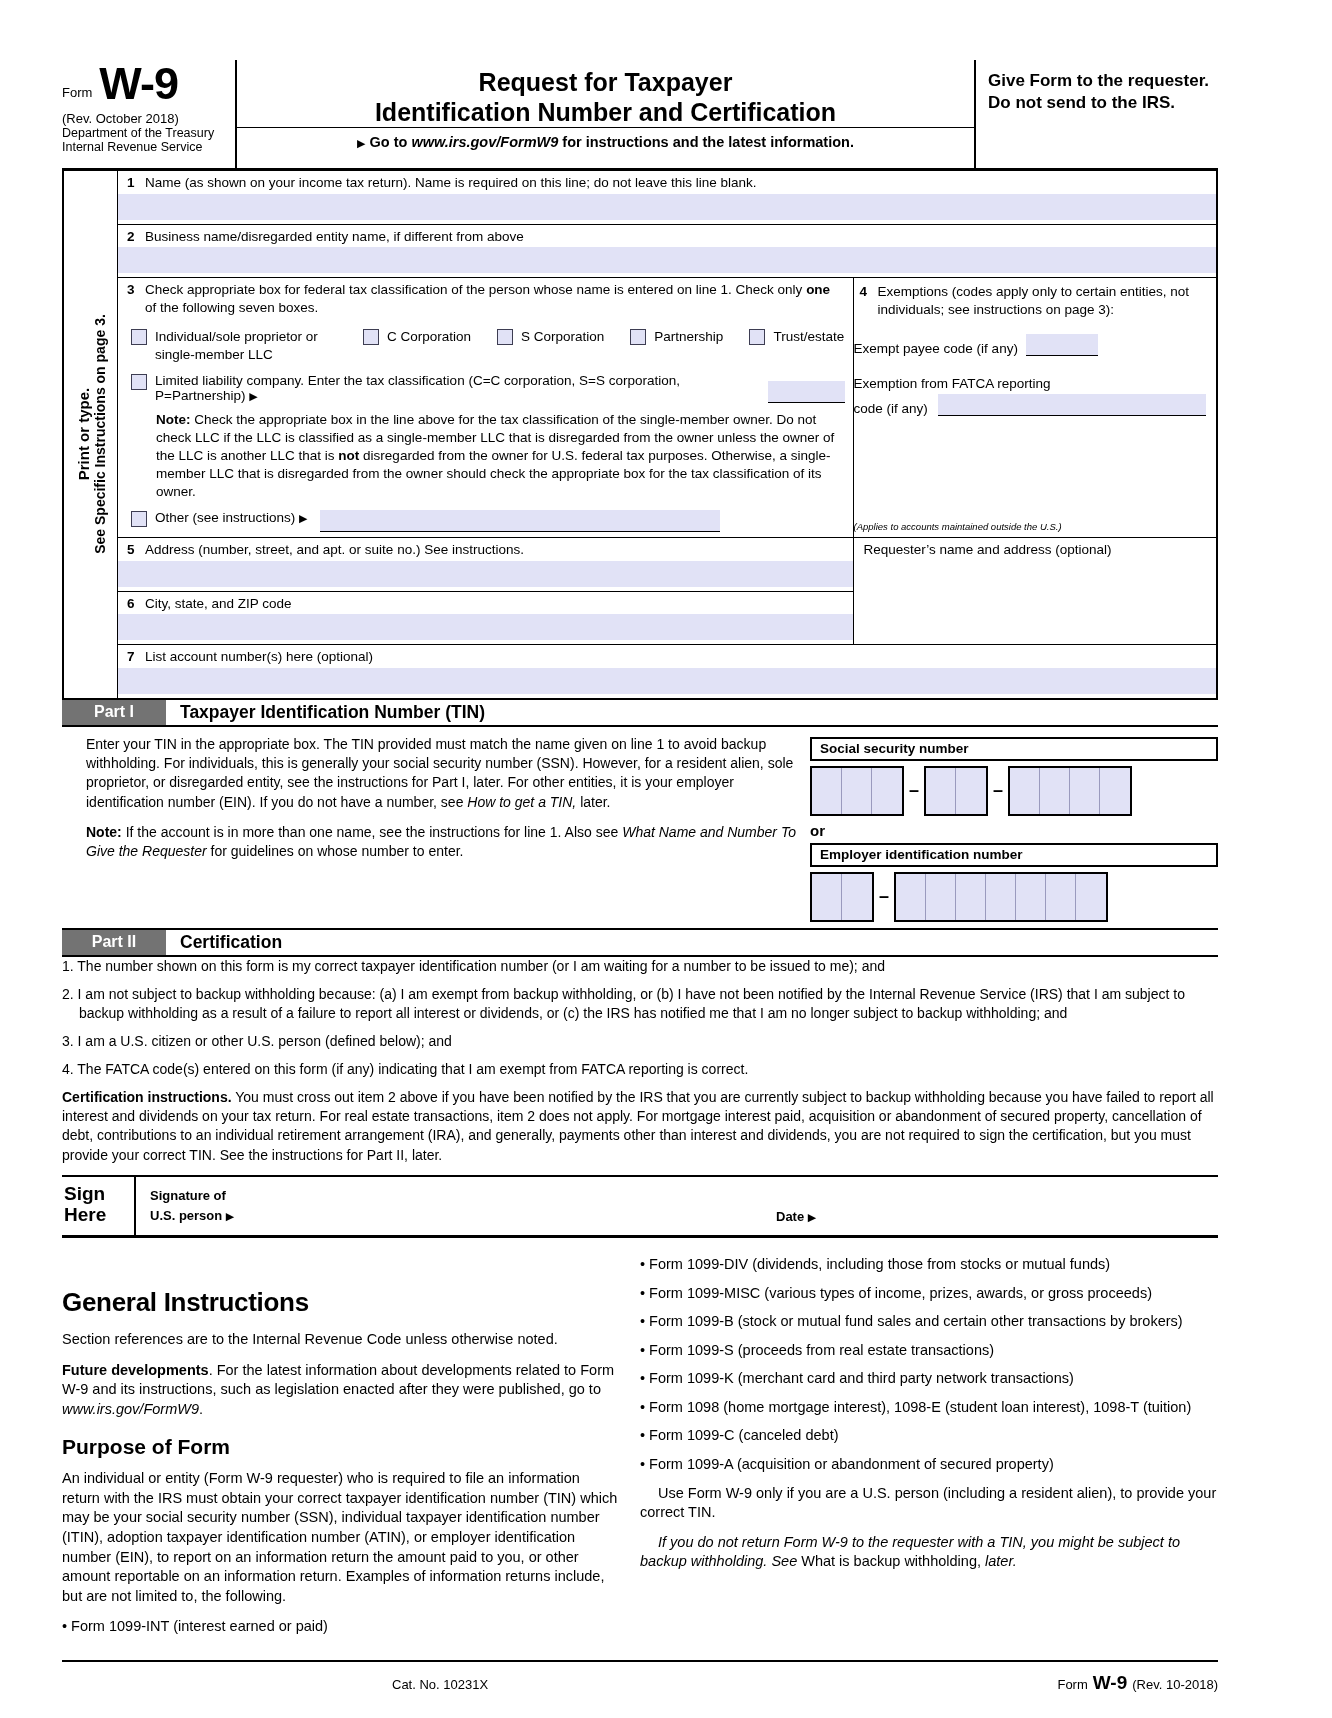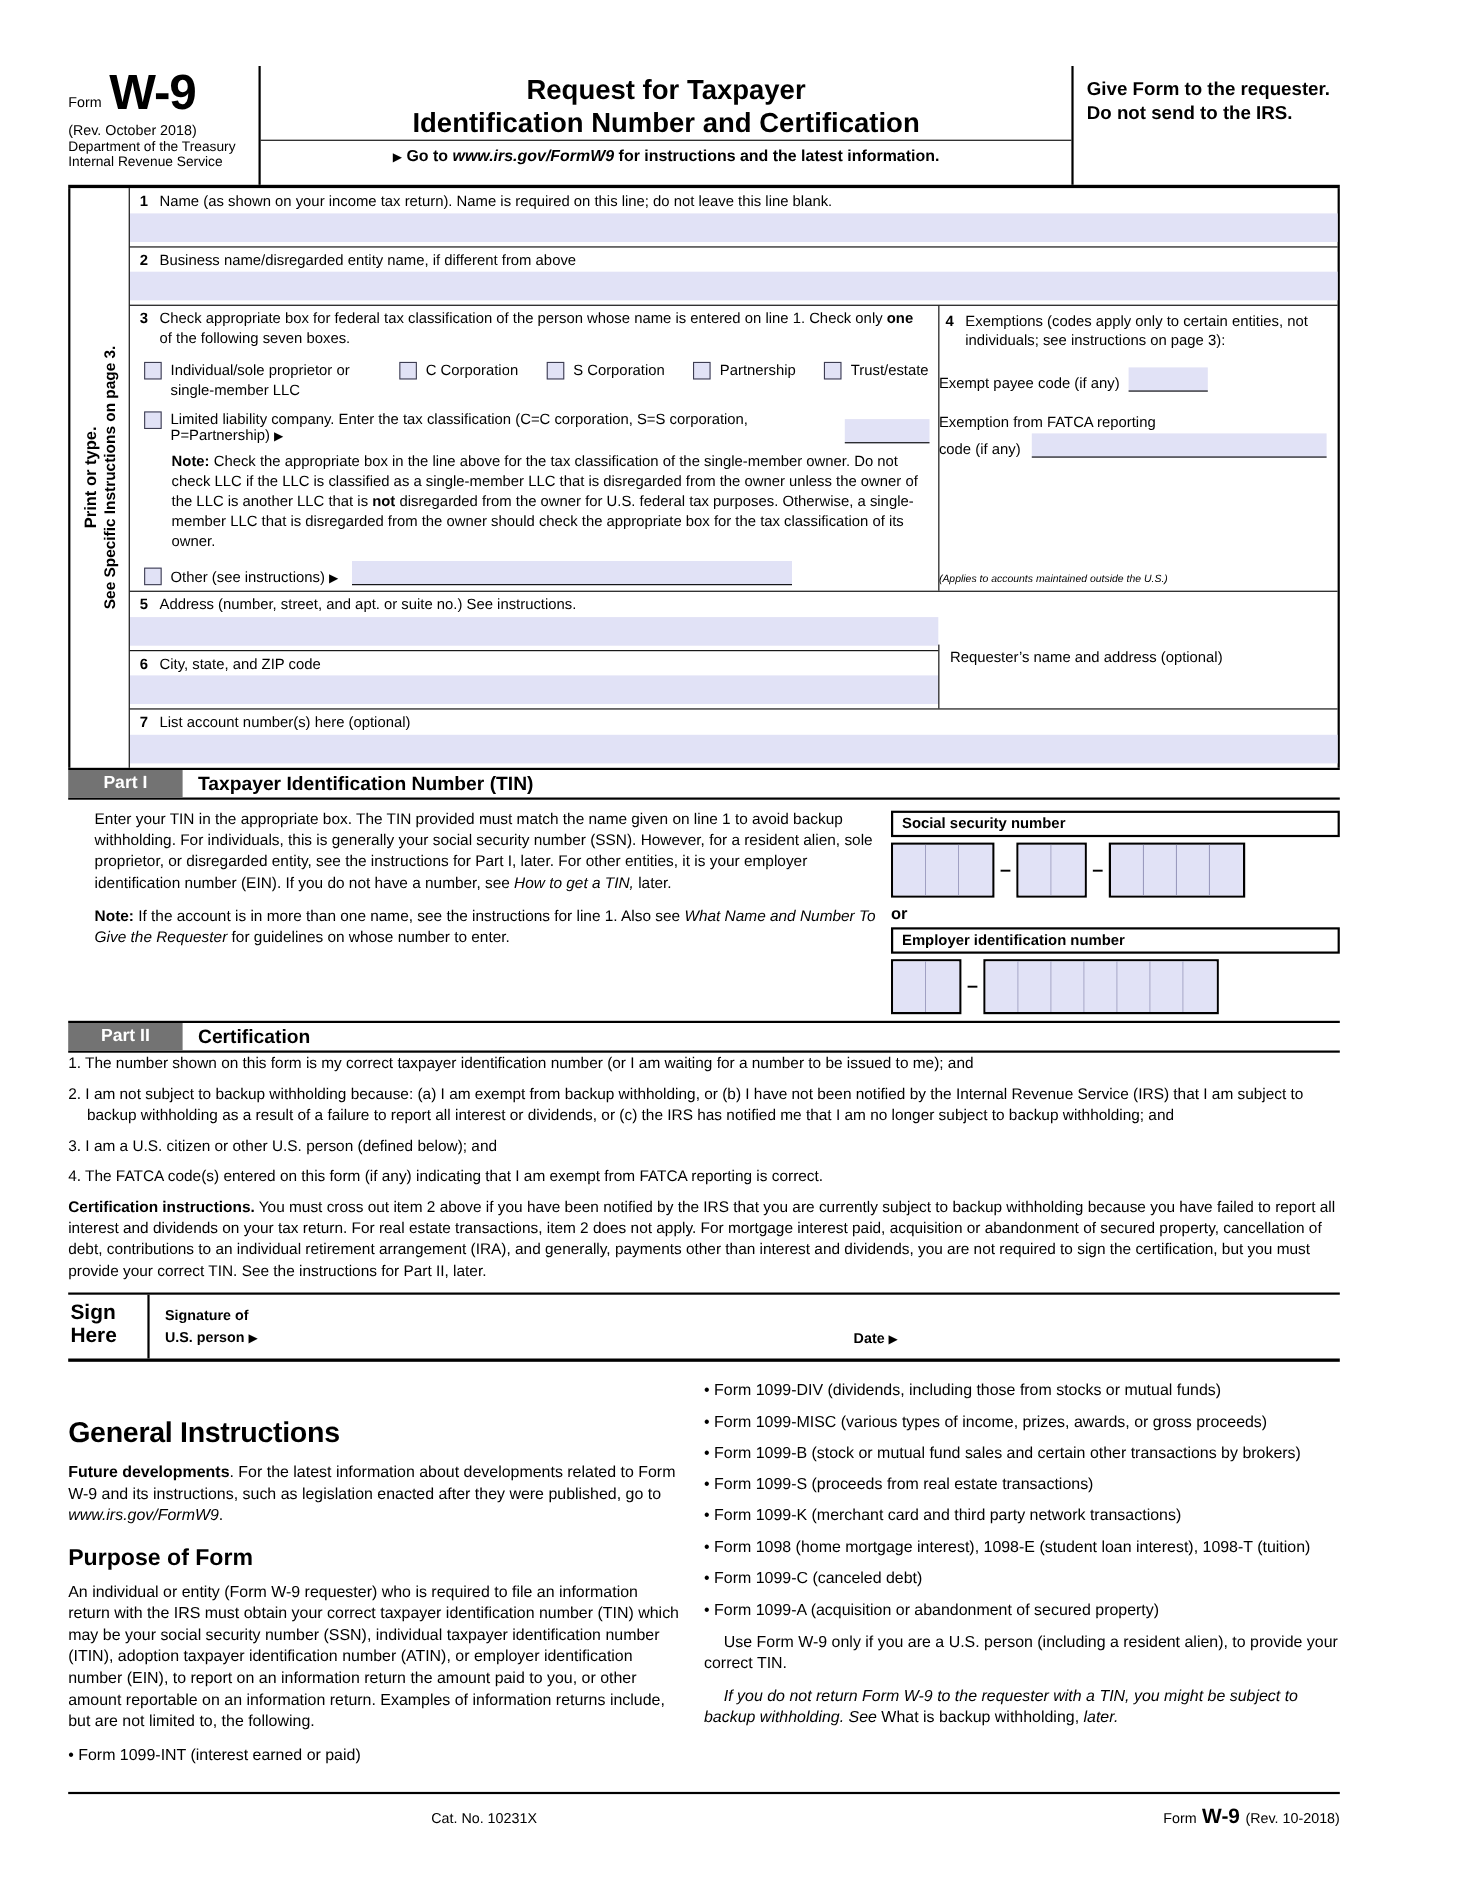--- a/index.html
+++ b/index.html
@@ -45,35 +45,35 @@
   .cbrow { display:flex; gap:26px; padding:10px 8px 4px 13px; font-size:13.5px; }
   .cbitem { display:flex; gap:8px; align-items:flex-start; }
   .cbitem.first { width:206px; }
   .cb { width:16px; height:16px; background:var(--fill); border:1.5px solid #3d3d52; flex:none; margin-top:1px; }
   .cblbl { line-height:1.3; }
   .llcrow { display:flex; gap:8px; align-items:flex-end; padding:6px 8px 2px 13px; font-size:13.5px; }
   .llcrow .cb { align-self:flex-start; }
   .ufield { background:var(--fill); border-bottom:1.5px solid #000; height:22px; }
   .u-llc { width:80px; margin-left:2px; }
   .noteblk { padding:6px 4px 2px 38px; font-size:13.5px; line-height:1.33; }
-  .otherrow { display:flex; gap:8px; align-items:flex-end; padding:7px 8px 0 13px; font-size:13.5px; }
+  .otherrow { display:flex; gap:8px; align-items:flex-start; padding:7px 8px 0 13px; font-size:13.5px; }
   .u-other { width:400px; margin-left:4px; }
   .lbl4 { position:relative; padding:5px 0 2px 24px; font-size:13.5px; line-height:1.3; }
   .lbl4 .num { left:6px; top:5px; }
   .exrow { display:flex; align-items:flex-end; gap:8px; font-size:13.5px; margin-top:14px; }
   .exrow .ufield { flex:1; max-width:72px; }
   .fatca1 { font-size:13.5px; margin-top:20px; }
   .fatcarow { display:flex; align-items:flex-end; gap:10px; font-size:13.5px; margin-top:3px; }
   .fatcarow .ufield { flex:1; }
   .applies { margin-top:auto; font-style:italic; font-size:9.5px; padding-top:10px; }
 
   .row56 { display:flex; border-bottom:1px solid #000; }
   .r56l { width:66.9%; }
   .sub1 { border-bottom:1px solid #000; }
-  .r56r { width:33.1%; border-left:1.5px solid #000;margin-top:48px; }
+  .r56r { width:33.1%; border-left:1.5px solid #000; }
 
   
   .part-hdr { border-top:2px solid #000; border-bottom:2px solid #000; display:flex; align-items:stretch; height:29px; }
   .part-tab { background:#737373; color:#fff; font-weight:bold; font-size:16px; width:104px; display:flex; align-items:center; justify-content:center; }
   .part-title { font-weight:bold; font-size:17.5px; display:flex; align-items:center; padding-left:14px; }
 
   
   .p1body { display:flex; padding:8px 0 6px; }
   .p1text { width:748px; padding-right:14px; }
   .p { font-size:14px; line-height:1.38; margin-bottom:11px;margin-left:24px; }
@@ -341,20 +341,21 @@
           <div>Signature of</div>
           <div><span>U.S. person </span><span class="arr">▶</span></div>
         </div>
         <div class="datelbl"><span>Date </span><span class="arr">▶</span></div>
       </div>
     </div>
 
     <div class="gi">
       <div class="gcol-l">
         <div class="gi-title">General Instructions</div>
+        <p class="gp">Section references are to the Internal Revenue Code unless otherwise noted.</p>
         <p class="gp"><b class="inline">Future developments</b><span>. For the latest information about developments related to Form W-9 and its instructions, such as legislation enacted after they were published, go to </span><span class="it">www.irs.gov/FormW9</span><span>.</span></p>
         <div class="purpose-title">Purpose of Form</div>
         <p class="gp">An individual or entity (Form W-9 requester) who is required to file an information return with the IRS must obtain your correct taxpayer identification number (TIN) which may be your social security number (SSN), individual taxpayer identification number (ITIN), adoption taxpayer identification number (ATIN), or employer identification number (EIN), to report on an information return the amount paid to you, or other amount reportable on an information return. Examples of information returns include, but are not limited to, the following.</p>
         <div class="bullet">Form 1099-INT (interest earned or paid)</div>
       </div>
       <div class="gcol-r">
         <div class="bullet">Form 1099-DIV (dividends, including those from stocks or mutual funds)</div>
         <div class="bullet">Form 1099-MISC (various types of income, prizes, awards, or gross proceeds)</div>
         <div class="bullet">Form 1099-B (stock or mutual fund sales and certain other transactions by brokers)</div>
         <div class="bullet">Form 1099-S (proceeds from real estate transactions)</div>

